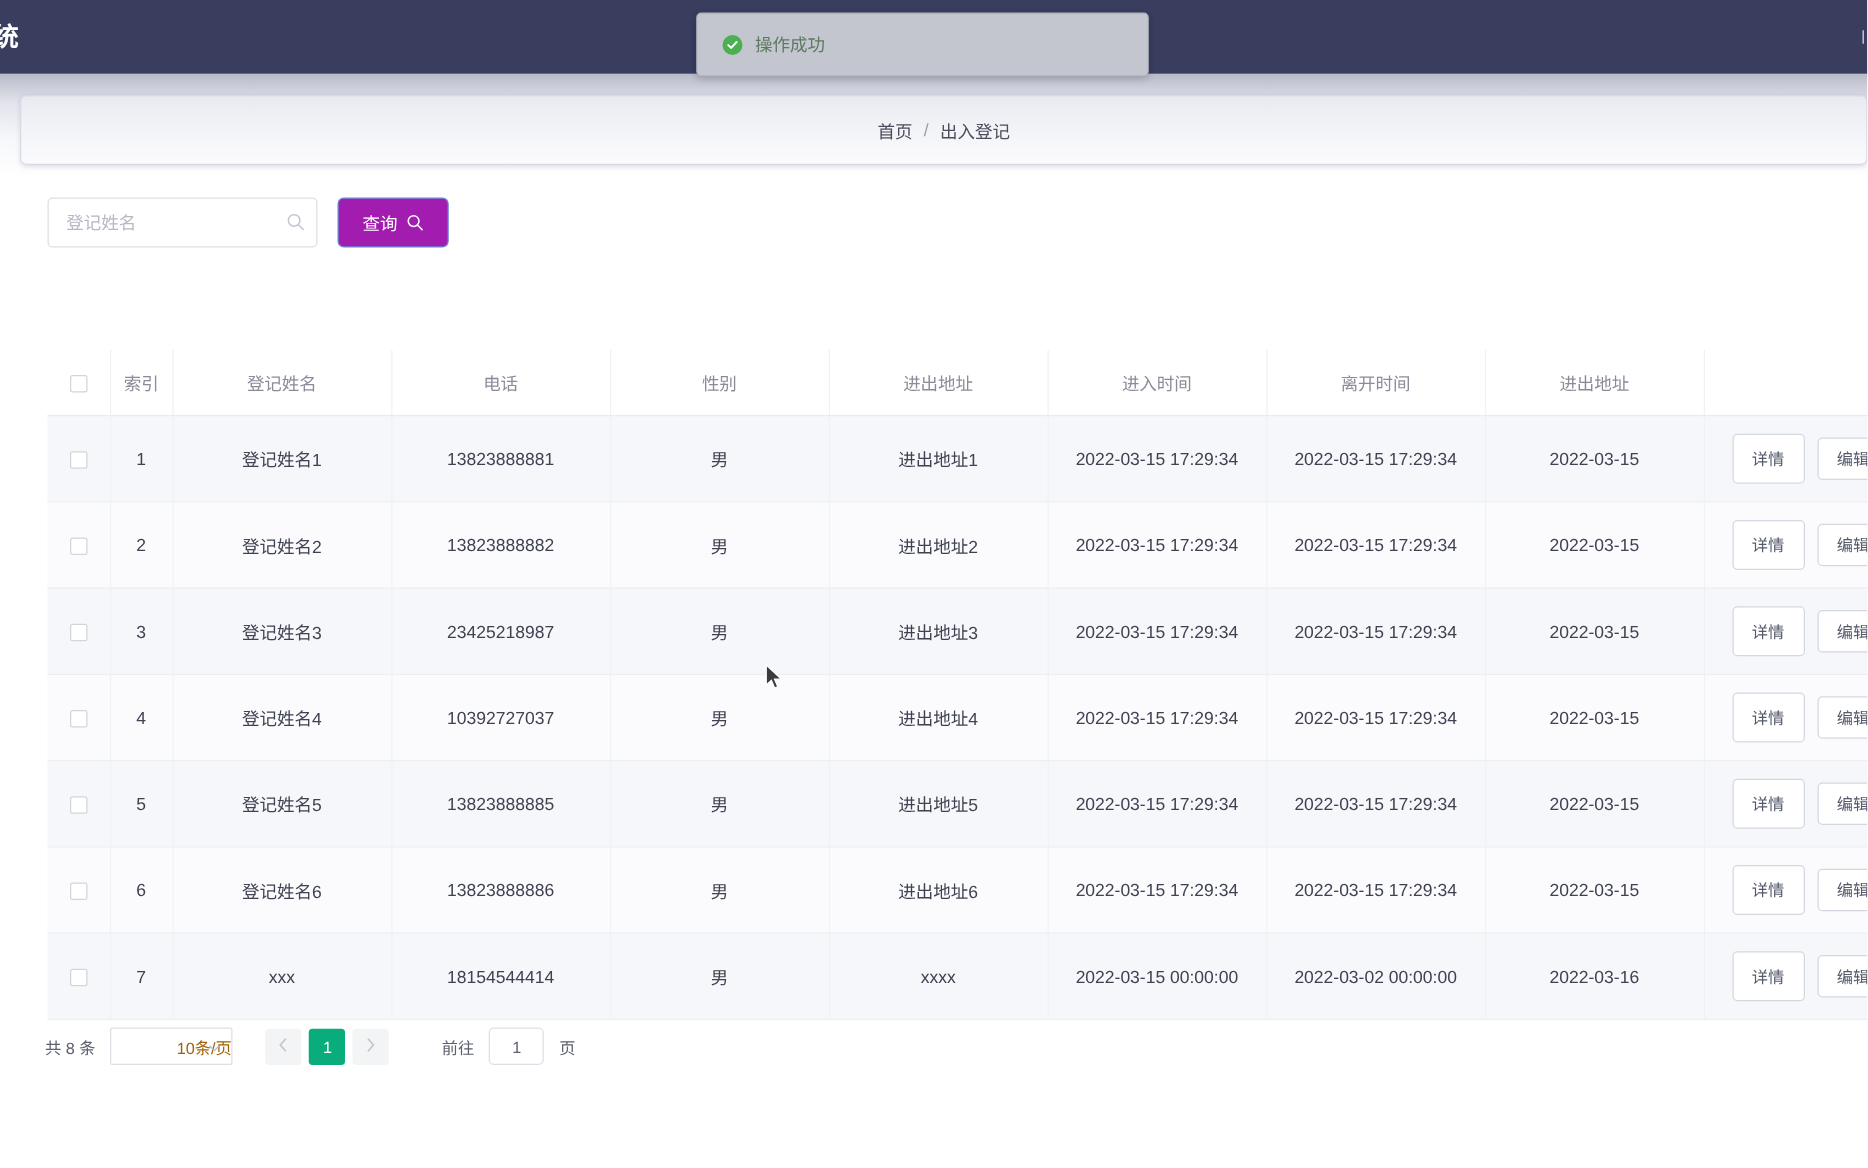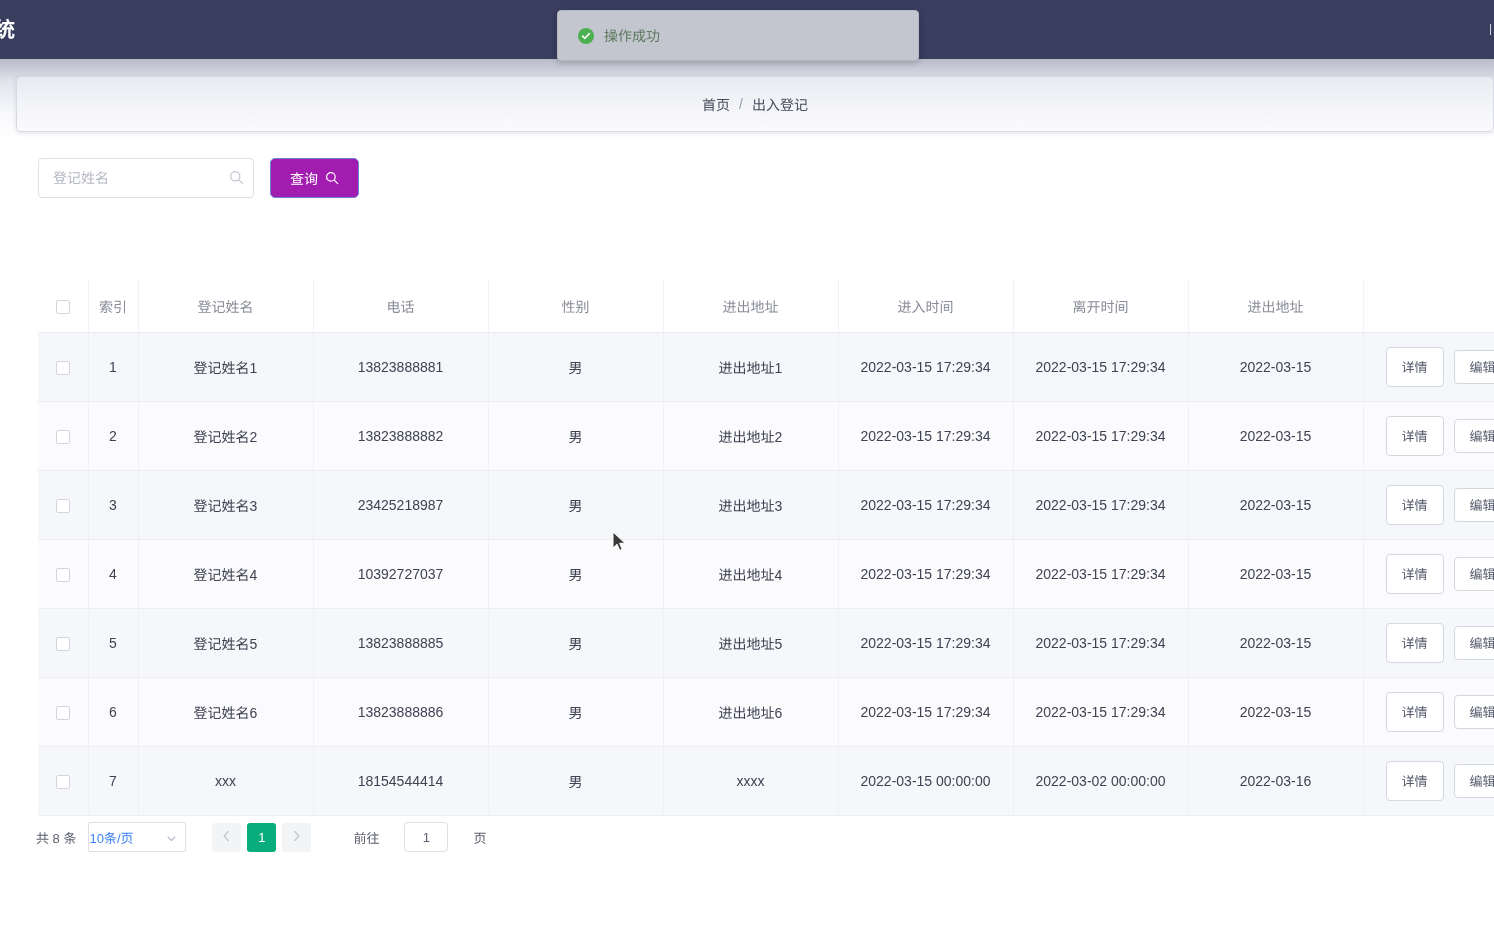--- a/index.html
+++ b/index.html
@@ -267,23 +267,23 @@
   .pg-total { color: #5d606e; white-space: nowrap; }
   .pg-size {
     position: relative;
     width: 98px;
     height: 30px;
     border: 1px solid #dcdfe6;
     border-radius: 2px;
     background: #ffffff;
     display: flex;
     align-items: center;
-    justify-content: flex-start;
-    cursor: pointer;
-    color: #3b82f6;
+    justify-content: flex-end;
+    cursor: pointer;
+    color: #a16207;
     font-size: 13px;
   }
   .pg-size .caret {
     position: absolute;
     right: 8px;
     top: 9px;
     color: #b8bbc6;
   }
   .pg-nav { display: flex; align-items: center; gap: 6px; margin-left: 14px; }
   .pg-arrow {
@@ -306,21 +306,21 @@
     color: #ffffff;
     font-size: 13px;
     display: inline-flex;
     align-items: center;
     justify-content: center;
     cursor: pointer;
   }
   .pg-jump {
     display: flex;
     align-items: center;
-    gap: 25px;
+    gap: 12px;
     margin-left: 30px;
     color: #5d606e;
     white-space: nowrap;
   }
   .pg-jump-input {
     width: 44px;
     height: 30px;
     border: 1px solid #dcdfe6;
     border-radius: 4px;
     text-align: center;

